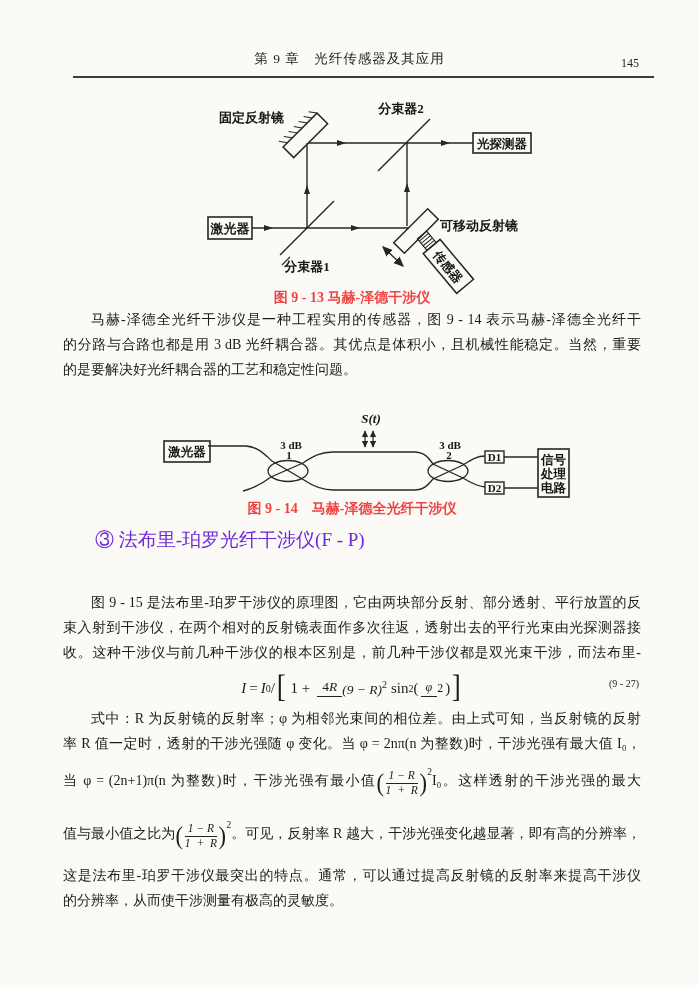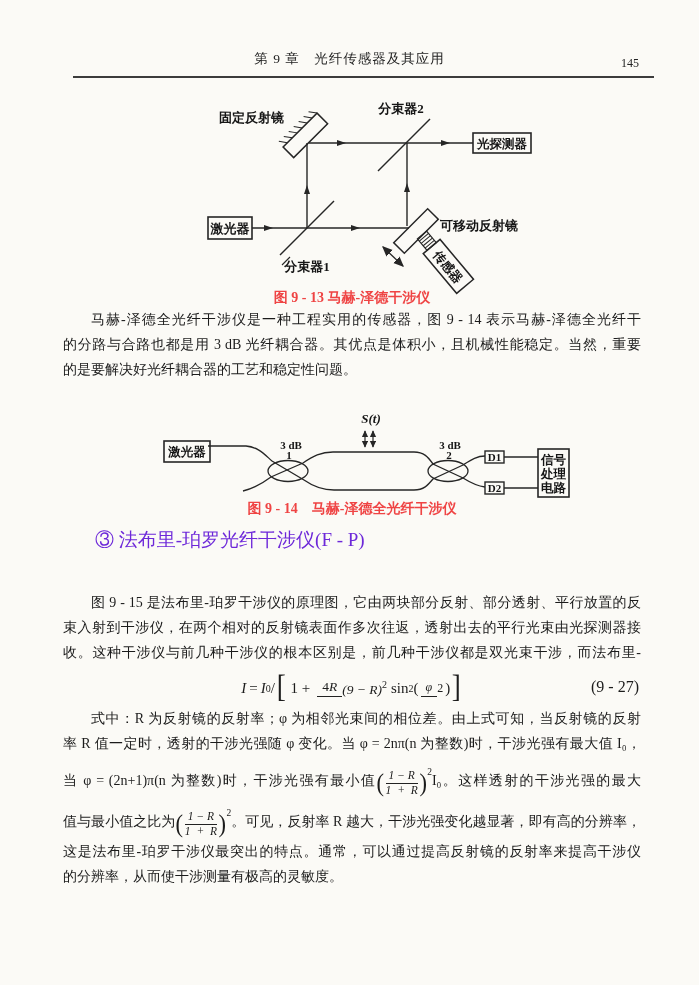--- a/index.html
+++ b/index.html
@@ -31,24 +31,24 @@
   .eqv { font-style:italic; }
   .rm { font-style:normal; }
   .sp { padding:0 3px; }
   .bigbr { font-size:32px; font-weight:300; line-height:1; transform:scaleX(.85); display:inline-block; margin:0 1px; padding-bottom:4px; }
   .frac { display:inline-flex; align-items:center; font-size:13.5px; margin:0 4px; vertical-align:middle; }
   .frac .fn { display:block; padding:0 5px 1px; border-bottom:1.3px solid #222; }
   .frac .fd { display:block; padding-top:1px; }
   .sfrac { font-size:12px; margin:0 2px; }
   sup.esup { font-size:10px; }
   sub.esub { font-size:10px; }
-  .eqtag { position:absolute; right:2px; top:15px; font-size:16px; }
+  .eqtag { position:absolute; right:2px; top:15px; font-size:10px; }
   
   .bigp { font-size:25px; line-height:1; vertical-align:-6px; font-weight:300; display:inline-block; transform:scaleX(.9); }
-  .ifrac { display:inline-block; vertical-align:-9px; text-align:center; font-size:11.5px; line-height:1.2; font-style:italic; margin:0 1px; }
+  .ifrac { display:inline-block; vertical-align:-9px; text-align:center; font-size:11.5px; line-height:1.2; font-style:italic; margin:12px 1px; }
   .ifrac .n { display:block; border-bottom:1px solid #222; padding:0 3px 0; }
   .ifrac .d { display:block; }
   sup.fsup { font-size:9.5px; vertical-align:10px; }
   
   svg text { font-family:"Liberation Serif","DejaVu Serif",serif; fill:#151515; }
   svg .lbl { font-size:13px; font-weight:bold; }
   svg .lbl2 { font-size:12.5px; font-weight:bold; }
   svg .sm { font-size:11px; font-weight:bold; }
   svg .ital { font-style:italic; font-weight:bold; font-size:13px; }
   svg line, svg path.st, svg rect.st, svg ellipse.st { stroke:#262626; fill:none; }

